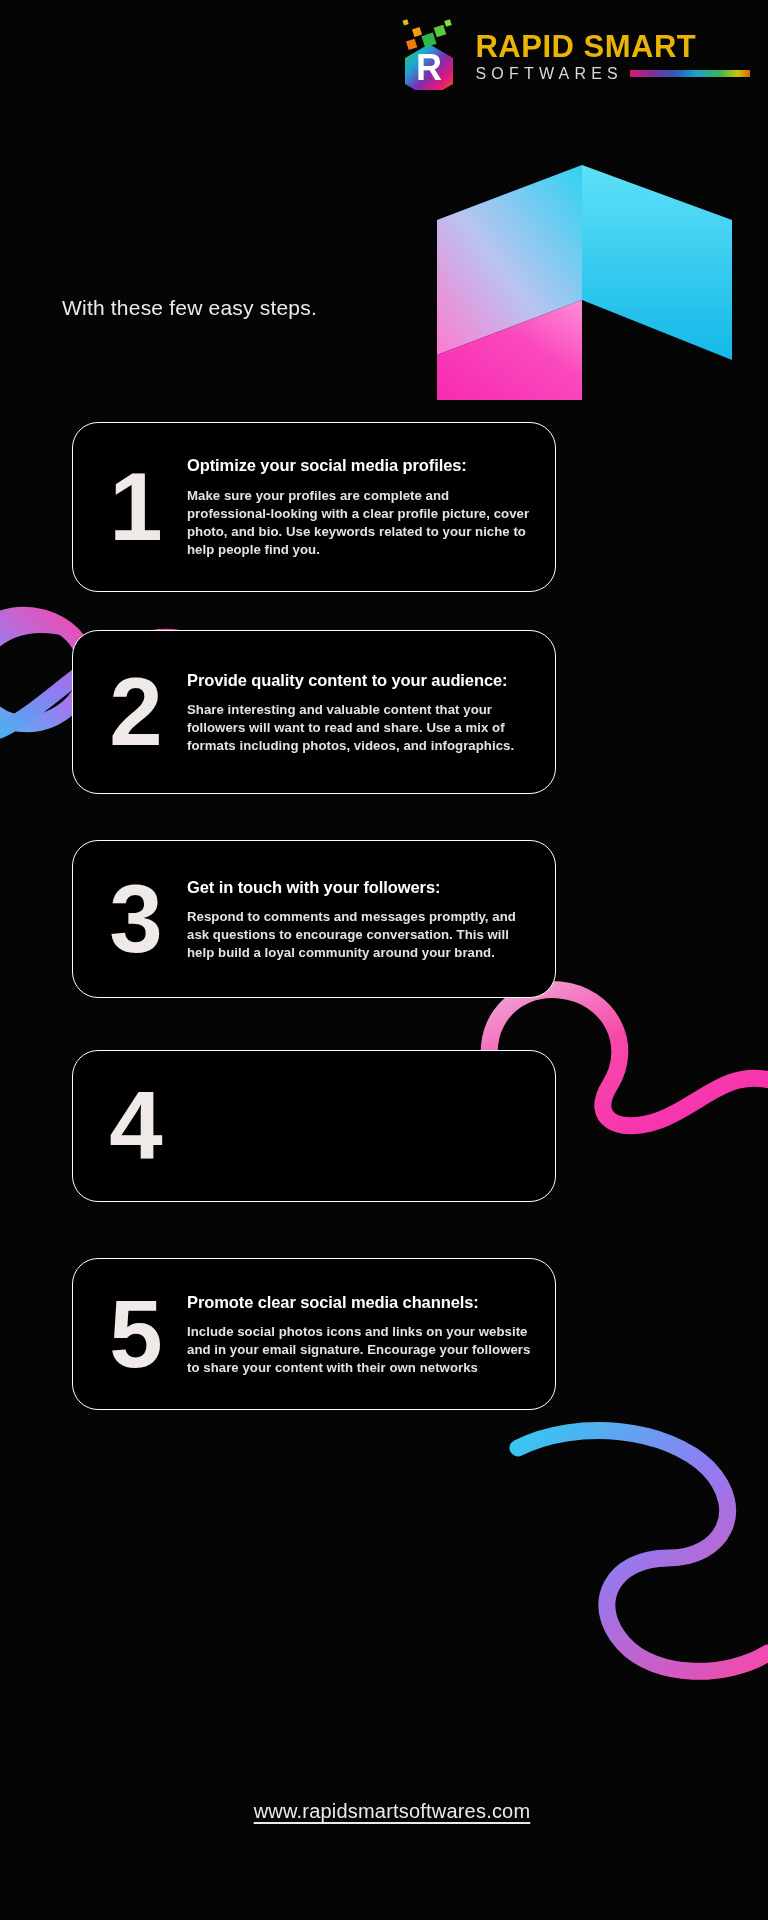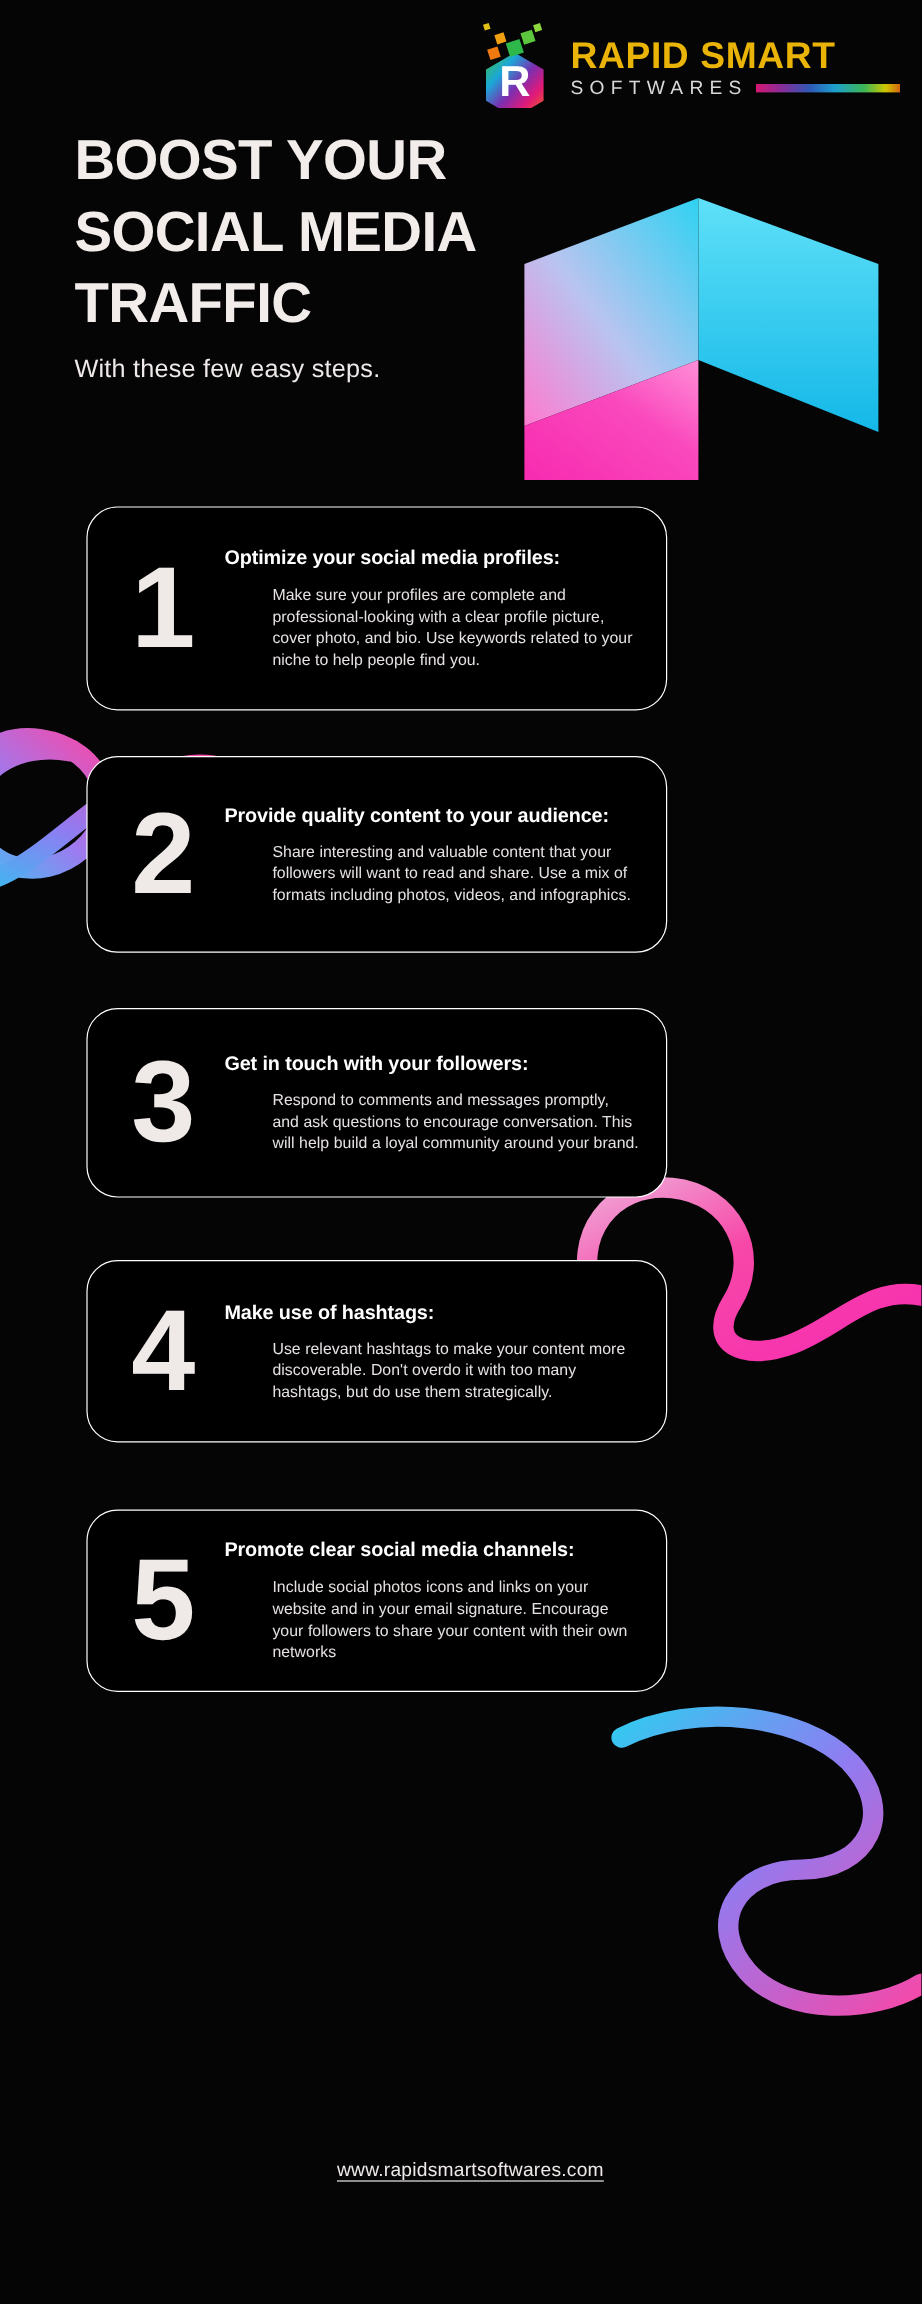--- a/index.html
+++ b/index.html
@@ -81,29 +81,29 @@
     color:#efe9e7;
     letter-spacing:-2px;
   }
   .card-body { flex:1; padding-right:4px; }
   .card-title {
     font-size:16.5px; font-weight:700; color:#ffffff;
     line-height:1.35; letter-spacing:-0.1px;
     margin-bottom:10px;
   }
   .card-text {
-    font-size:13.2px; font-weight:400; color:#e6e2e1;
-    line-height:1.38; letter-spacing:0.05px;margin-left:40px;
+    font-size:13.2px; font-weight:700; color:#e6e2e1;
+    line-height:1.38; letter-spacing:0.05px;
   }
 
   
   .footer-link {
     position:absolute; left:16px; right:0; top:1800px;
     text-align:center;
-    font-size:16px; color:#efeae9;
+    font-size:20px; color:#efeae9;
     text-decoration:underline;
     text-underline-offset:4px;
     letter-spacing:0.2px;
   }
 </style>
 </head>
 <body>
 
 <div class="page">
 
@@ -207,21 +207,20 @@
           <stop offset="0%" stop-color="#5fe0f8"></stop>
           <stop offset="100%" stop-color="#14b8e8"></stop>
         </linearGradient>
       </defs>
       <polygon points="5,195 5,60 150,5 150,140" fill="url(#cubeTop)"></polygon>
       <polygon points="5,195 150,140 150,240 5,240" fill="url(#cubeLeft)"></polygon>
       <polygon points="150,5 300,60 300,200 150,140" fill="url(#cubeRight)"></polygon>
     </svg>
   </div>
 
-  <div class="headline">BOOST YOUR SOCIAL MEDIA TRAFFIC</div>
   <div class="subhead">With these few easy steps.</div>
 
   <div class="card" style="top:422px; min-height:170px;">
     <div class="card-num">1</div>
     <div class="card-body">
       <div class="card-title">Optimize your social media profiles:</div>
       <div class="card-text">Make sure your profiles are complete and professional-looking with a clear profile picture, cover photo, and bio. Use keywords related to your niche to help people find you.</div>
     </div>
   </div>
 
@@ -236,24 +235,20 @@
   <div class="card" style="top:840px; min-height:158px;">
     <div class="card-num">3</div>
     <div class="card-body">
       <div class="card-title">Get in touch with your followers:</div>
       <div class="card-text">Respond to comments and messages promptly, and ask questions to encourage conversation. This will help build a loyal community around your brand.</div>
     </div>
   </div>
 
   <div class="card" style="top:1050px; min-height:152px;">
     <div class="card-num">4</div>
-    <div class="card-body">
-      <div class="card-title">Make use of hashtags:</div>
-      <div class="card-text">Use relevant hashtags to make your content more discoverable. Don't overdo it with too many hashtags, but do use them strategically.</div>
-    </div>
   </div>
 
   <div class="card" style="top:1258px; min-height:152px;">
     <div class="card-num">5</div>
     <div class="card-body">
       <div class="card-title">Promote clear social media channels:</div>
       <div class="card-text"> Include social photos icons and links on your website and in your email signature. Encourage your followers to share your content with their own networks</div>
     </div>
   </div>
 

